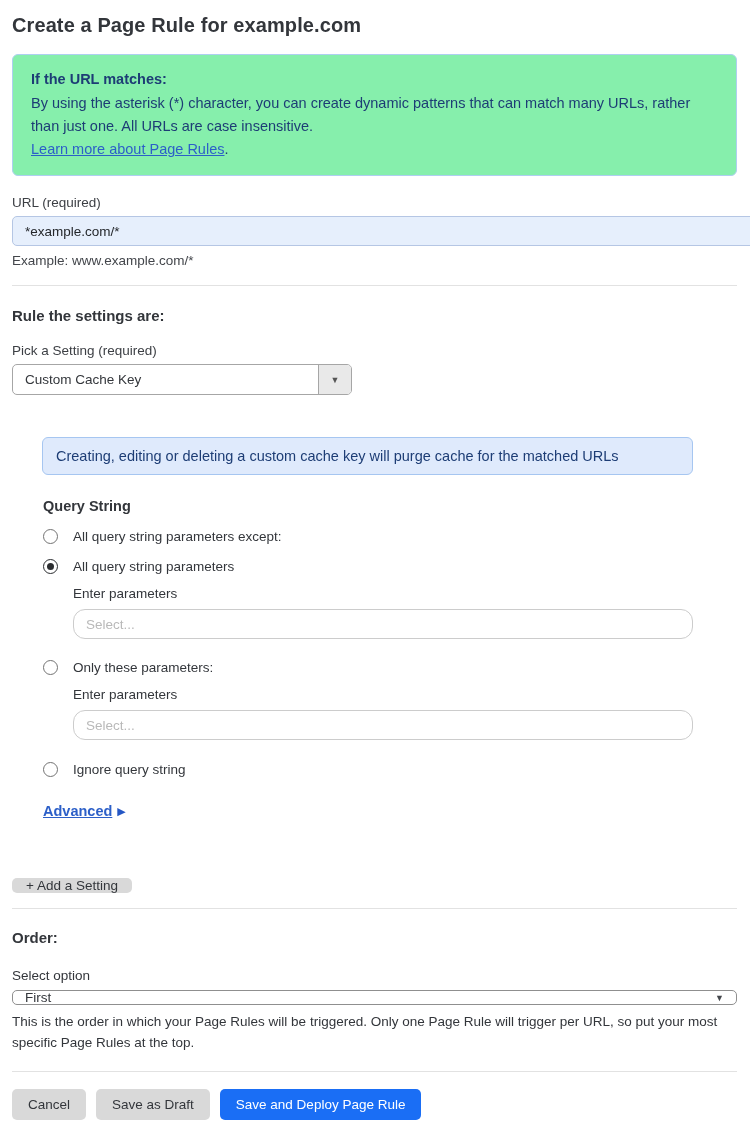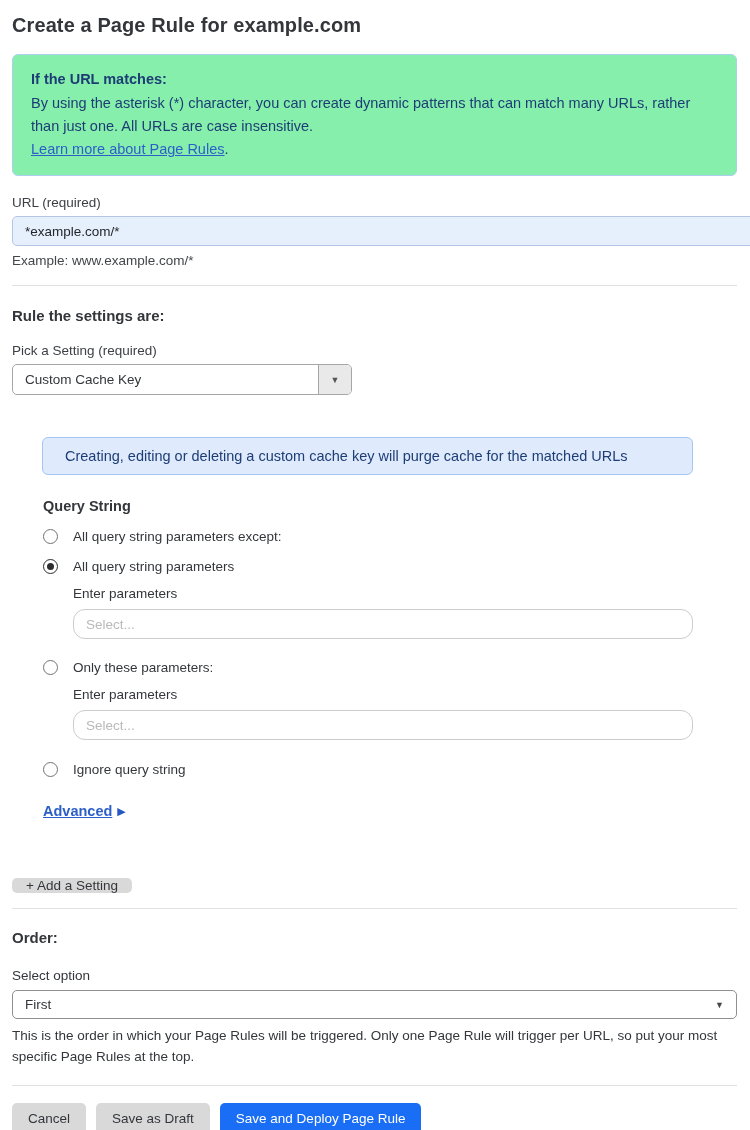--- a/index.html
+++ b/index.html
@@ -109,21 +109,21 @@
   .notice-box {
     margin-top: 42px;
     margin-left: 30px;
     width: 651px;
     height: 38px;
     background: #dfeafc;
     border: 1px solid #a6c6f1;
     border-radius: 6px;
     display: flex;
     align-items: center;
-    padding: 0 22px;
+    padding: 0 13px;
     color: #1d3d75;
     font-size: 14.5px;
   }
 
   .qs-heading {
     margin-left: 31px;
     margin-top: 23px;
     font-size: 14.5px;
     font-weight: bold;
     color: #33363b;
@@ -219,21 +219,21 @@
     font-size: 15px;
     font-weight: bold;
     color: #33363b;
     margin-top: 20px;
   }
   .order-label { font-size: 13.5px; color: #33363b; margin-top: 22px; }
 
   .order-select {
     margin-top: 7px;
     width: 725px;
-    height: 29px;
+    height: 15px;
     border: 1px solid #8f8f8f;
     border-radius: 5px;
     background: #fff;
     display: flex;
     align-items: center;
     justify-content: space-between;
     padding: 0 12px;
     cursor: pointer;
   }
   .order-select .order-value { font-size: 13.5px; color: #33363b; }

